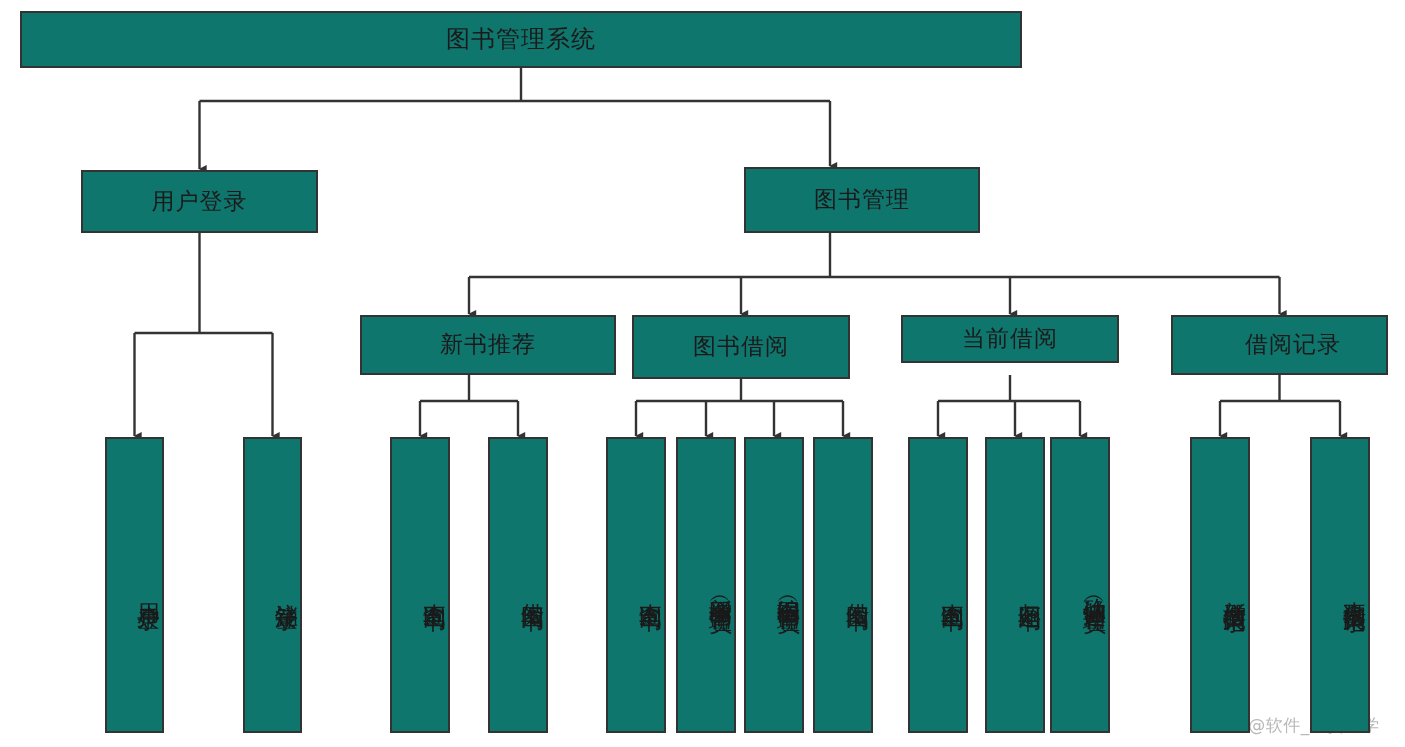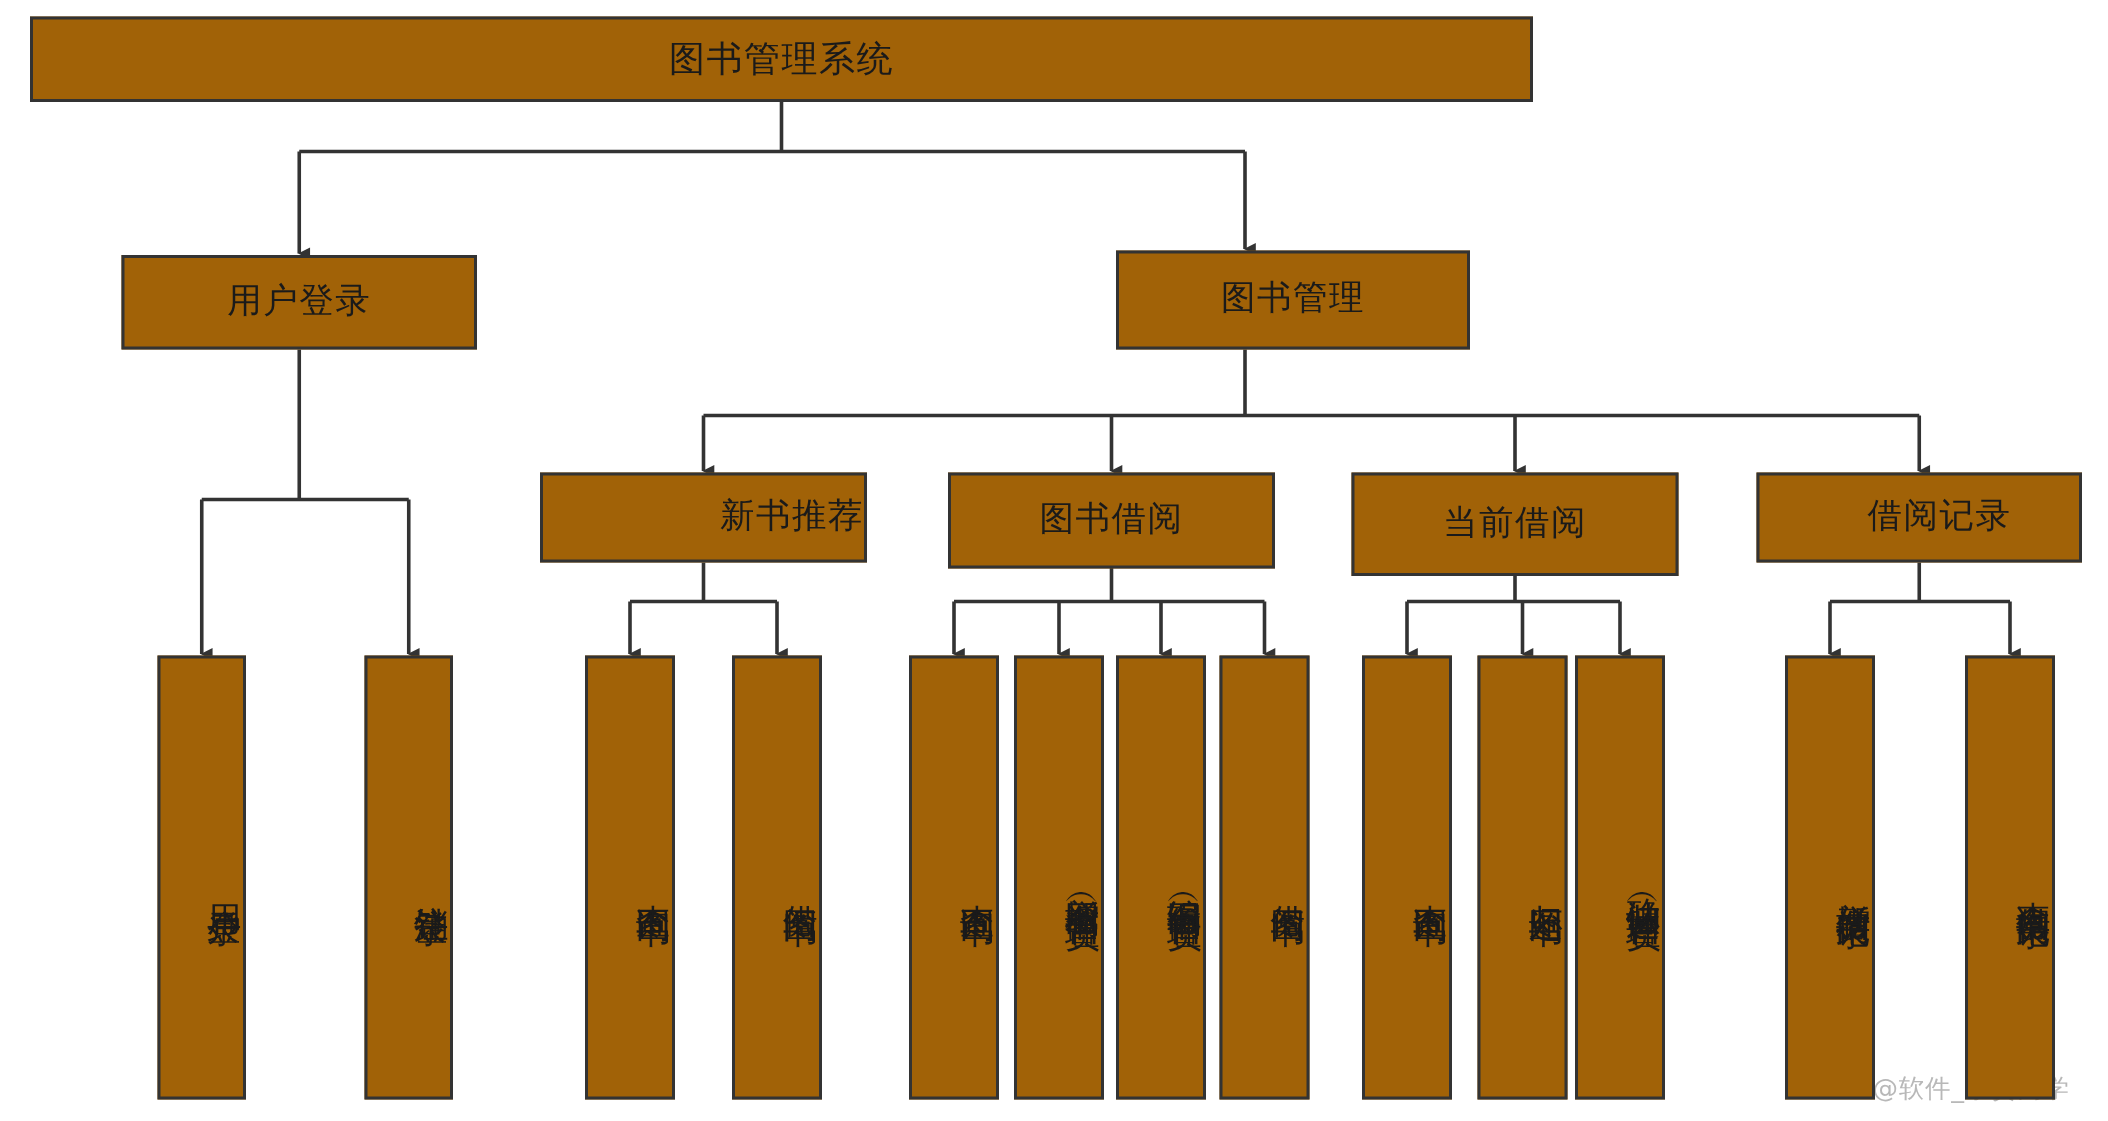--- a/index.html
+++ b/index.html
@@ -23,21 +23,21 @@
     left: 0;
     top: 0;
     width: 1405px;
     height: 747px;
     pointer-events: none;
   }
   .node {
     position: absolute;
     box-sizing: border-box;
     border: 2px solid #333333;
-    background: #a16207;
+    background: #0f766e;
     display: flex;
     align-items: center;
     justify-content: center;
     color: #1a1a1a;
     line-height: 1.18;
   }
   .node.horiz {
     font-size: 23px;
     letter-spacing: 1px;
   }
@@ -115,27 +115,27 @@
   <div class="watermark" style="left: 1192px; top: 714px; color: rgb(184, 184, 184);">CSDN @软件_小贺同学</div>
 <div class="node horiz root" style="left: 20px; top: 11px; width: 1002px; height: 57px;">
       <span class="label">图书管理系统</span>
     </div>
     <div class="node horiz" style="left: 81px; top: 170px; width: 237px; height: 63px;">
       <span class="label">用户登录</span>
     </div>
     <div class="node horiz" style="left: 744px; top: 167px; width: 236px; height: 66px;">
       <span class="label">图书管理</span>
     </div>
-    <div class="node horiz" style="left: 360px; top: 315px; width: 218px; height: 60px; justify-content: flex-end;">
+    <div class="node horiz" style="left: 360px; top: 315px; width: 256px; height: 60px;">
       <span class="label">新书推荐</span>
     </div>
     <div class="node horiz" style="left: 632px; top: 315px; width: 218px; height: 64px;">
       <span class="label">图书借阅</span>
     </div>
-    <div class="node horiz" style="left: 901px; top: 315px; width: 218px; height: 69px;">
+    <div class="node horiz" style="left: 901px; top: 315px; width: 218px; height: 48px;">
       <span class="label">当前借阅</span>
     </div>
     <div class="node horiz" style="left: 1171px; top: 315px; width: 217px; height: 60px; padding-left: 27px;">
       <span class="label">借阅记录</span>
     </div>
     <div class="node vert" style="left: 105px; top: 437px; width: 59px; height: 296px;">
       <span class="label">用户登录</span>
     </div>
     <div class="node vert" style="left: 243px; top: 437px; width: 59px; height: 296px;">
       <span class="label">注销登录</span>

